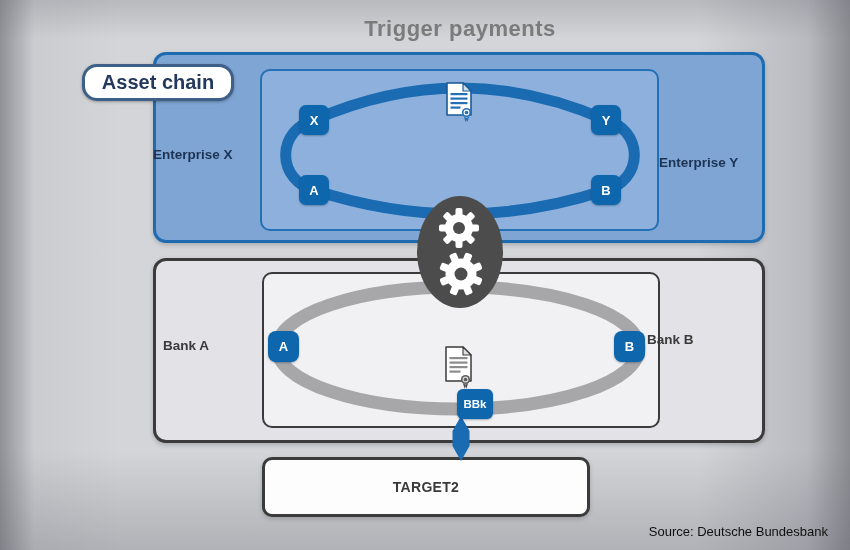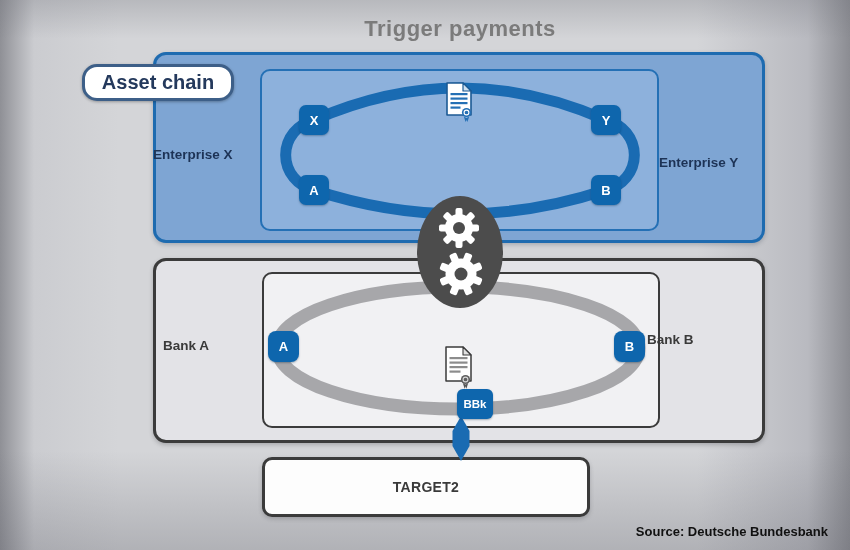--- a/index.html
+++ b/index.html
@@ -72,21 +72,21 @@
   .node-lg{width:31px;height:31px;border-radius:8px;}
   .node-x{left:299px;top:105px;}
   .node-y{left:591px;top:105px;}
   .node-aa{left:299px;top:175px;}
   .node-ab{left:591px;top:175px;}
   .node-ta{left:268px;top:331px;}
   .node-tb{left:614px;top:331px;}
   .node-bbk{left:457px;top:389px;width:36px;height:30px;font-size:11.5px;border-radius:6px;}
   .source{
     position:absolute;right:22px;top:524px;
-    font-size:13px;font-weight:bold;color:#101010;
+    font-size:13px;font-weight:normal;color:#101010;
   }
 </style>
 </head>
 <body>
 
 <div class="stage">
 
   <div class="title">Trigger payments</div>
 
   <div class="box asset-outer"></div>

